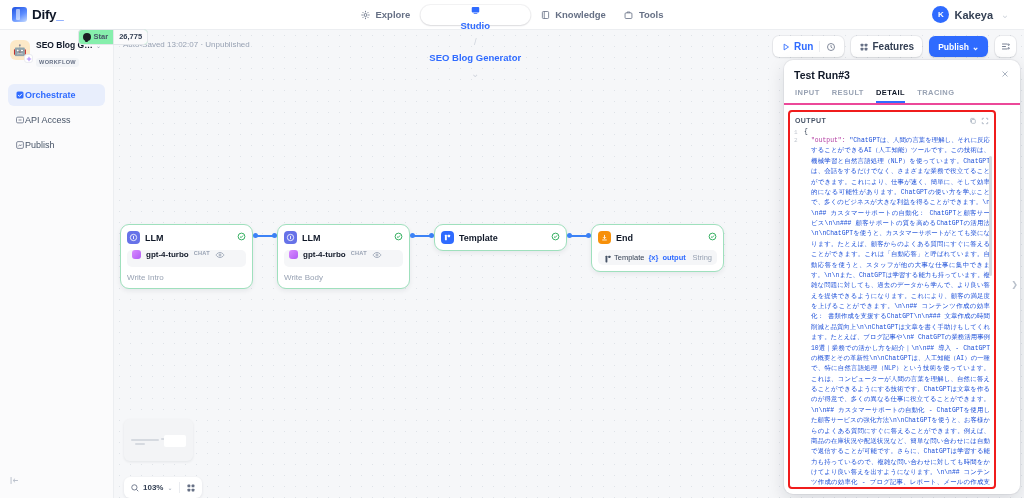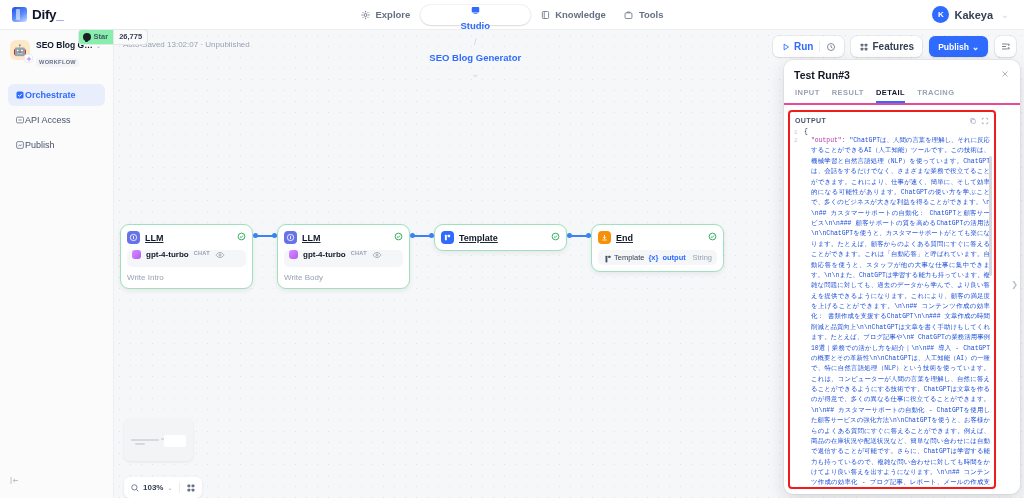--- a/index.html
+++ b/index.html
@@ -125,21 +125,21 @@
     width:21px; height:21px; border-radius:6px; background:#fff;
     box-shadow:0 1px 2px rgba(16,24,40,.08), 0 0 0 1px rgba(16,24,40,.05);
     display:flex; align-items:center; justify-content:center; color:#667085;
   }
 
   
   .node {
     position:absolute; background:#fff; border:1.2px solid #9fe0bd; border-radius:9px;
     box-shadow:0 2px 5px rgba(16,24,40,.07); padding:6px;
   }
-  .node-head { display:flex; align-items:center; gap:5px;text-decoration:underline; }
+  .node-head { display:flex; align-items:center; gap:5px; }
   .node-ico {
     width:13px; height:13px; border-radius:4px; display:flex; align-items:center; justify-content:center;
     color:#fff; font-size:8px; flex:none;
   }
   .ico-llm { background:#6672e8; }
   .ico-tpl { background:#2f6bff; }
   .ico-end { background:#f79009; }
   .node-title { font-size:9px; font-weight:700; color:#101828; flex:1; }
   .node-check { color:#16a34a; font-size:9px; }
   .node-sub {

